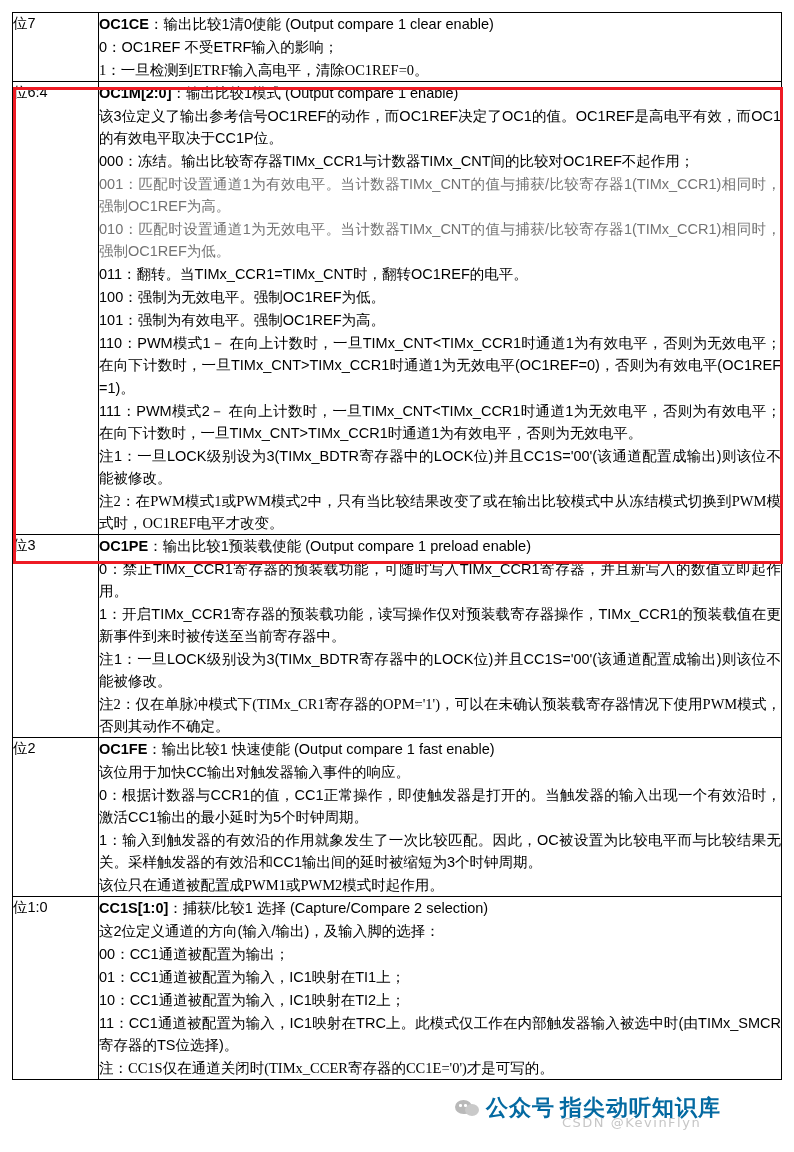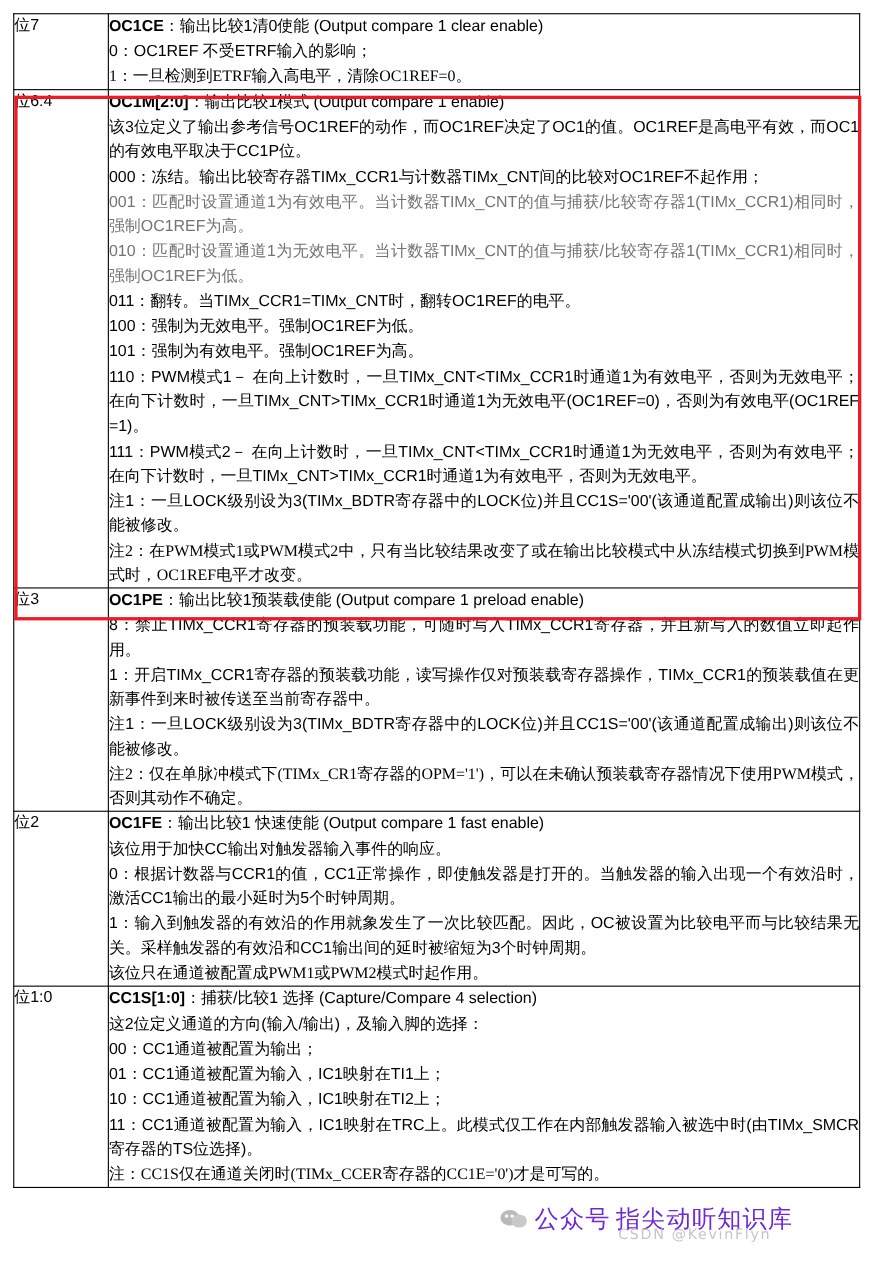--- a/index.html
+++ b/index.html
@@ -92,23 +92,24 @@
     user-select: none;
   }
   .wm-row1 {
     position: absolute;
     left: 0;
     top: 0;
     display: flex;
     align-items: center;
     gap: 5px;
     font-size: 22px;
-    color: #6d28d9;
+    color: #0369a1;
     letter-spacing: 1px;
     font-family: "DejaVu Sans", sans-serif;
+    font-weight: bold;
   }
   .wm-chat-icon {
     position: relative;
     width: 26px;
     height: 18px;
     flex: 0 0 auto;
   }
   .wm-chat-icon .bubble-a {
     position: absolute;
     left: 0; top: 1px;
@@ -186,21 +187,21 @@
       </tr>
 
       <tr>
         <td class="bit-cell">
           <span>位3</span>
         </td>
         <td class="desc-cell">
           <p class="line nojust">
             <b>OC1PE</b><span>：输出比较1预装载使能 (Output compare 1 preload enable)</span>
           </p>
-          <p class="line">8：禁止TIMx_CCR1寄存器的预装载功能，可随时写入TIMx_CCR1寄存器，并且新写入的数值立即起作用。</p>
+          <p class="line">0：禁止TIMx_CCR1寄存器的预装载功能，可随时写入TIMx_CCR1寄存器，并且新写入的数值立即起作用。</p>
           <p class="line">1：开启TIMx_CCR1寄存器的预装载功能，读写操作仅对预装载寄存器操作，TIMx_CCR1的预装载值在更新事件到来时被传送至当前寄存器中。</p>
           <p class="line">注1：一旦LOCK级别设为3(TIMx_BDTR寄存器中的LOCK位)并且CC1S='00'(该通道配置成输出)则该位不能被修改。</p>
           <p class="line">注2：仅在单脉冲模式下(TIMx_CR1寄存器的OPM='1')，可以在未确认预装载寄存器情况下使用PWM模式，否则其动作不确定。</p>
         </td>
       </tr>
 
       <tr>
         <td class="bit-cell">
           <span>位2</span>
         </td>
@@ -214,21 +215,21 @@
           <p class="line nojust">该位只在通道被配置成PWM1或PWM2模式时起作用。</p>
         </td>
       </tr>
 
       <tr>
         <td class="bit-cell">
           <span>位1:0</span>
         </td>
         <td class="desc-cell">
           <p class="line nojust">
-            <b>CC1S[1:0]</b><span>：捕获/比较1 选择 (Capture/Compare 4 selection)</span>
+            <b>CC1S[1:0]</b><span>：捕获/比较1 选择 (Capture/Compare 2 selection)</span>
           </p>
           <p class="line nojust">这2位定义通道的方向(输入/输出)，及输入脚的选择：</p>
           <p class="line nojust">00：CC1通道被配置为输出；</p>
           <p class="line nojust">01：CC1通道被配置为输入，IC1映射在TI1上；</p>
           <p class="line nojust">10：CC1通道被配置为输入，IC1映射在TI2上；</p>
           <p class="line">11：CC1通道被配置为输入，IC1映射在TRC上。此模式仅工作在内部触发器输入被选中时(由TIMx_SMCR寄存器的TS位选择)。</p>
           <p class="line nojust">注：CC1S仅在通道关闭时(TIMx_CCER寄存器的CC1E='0')才是可写的。</p>
         </td>
       </tr>
 

